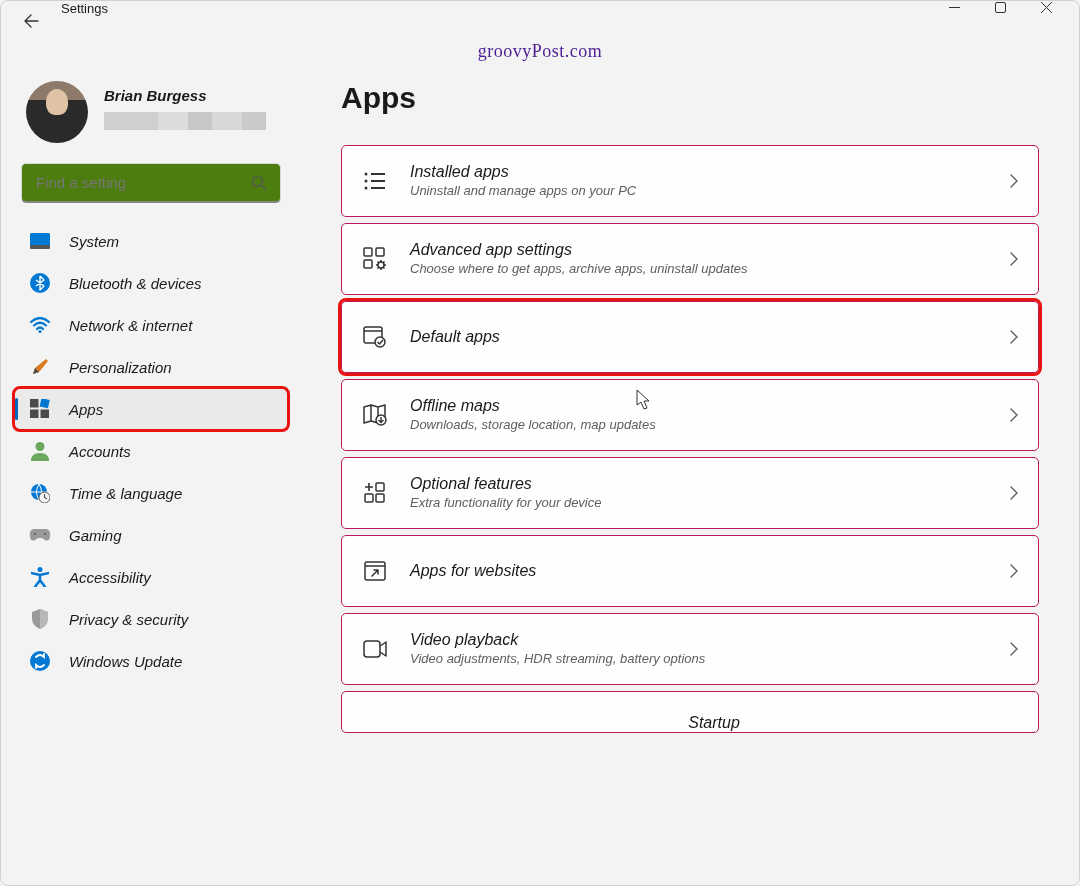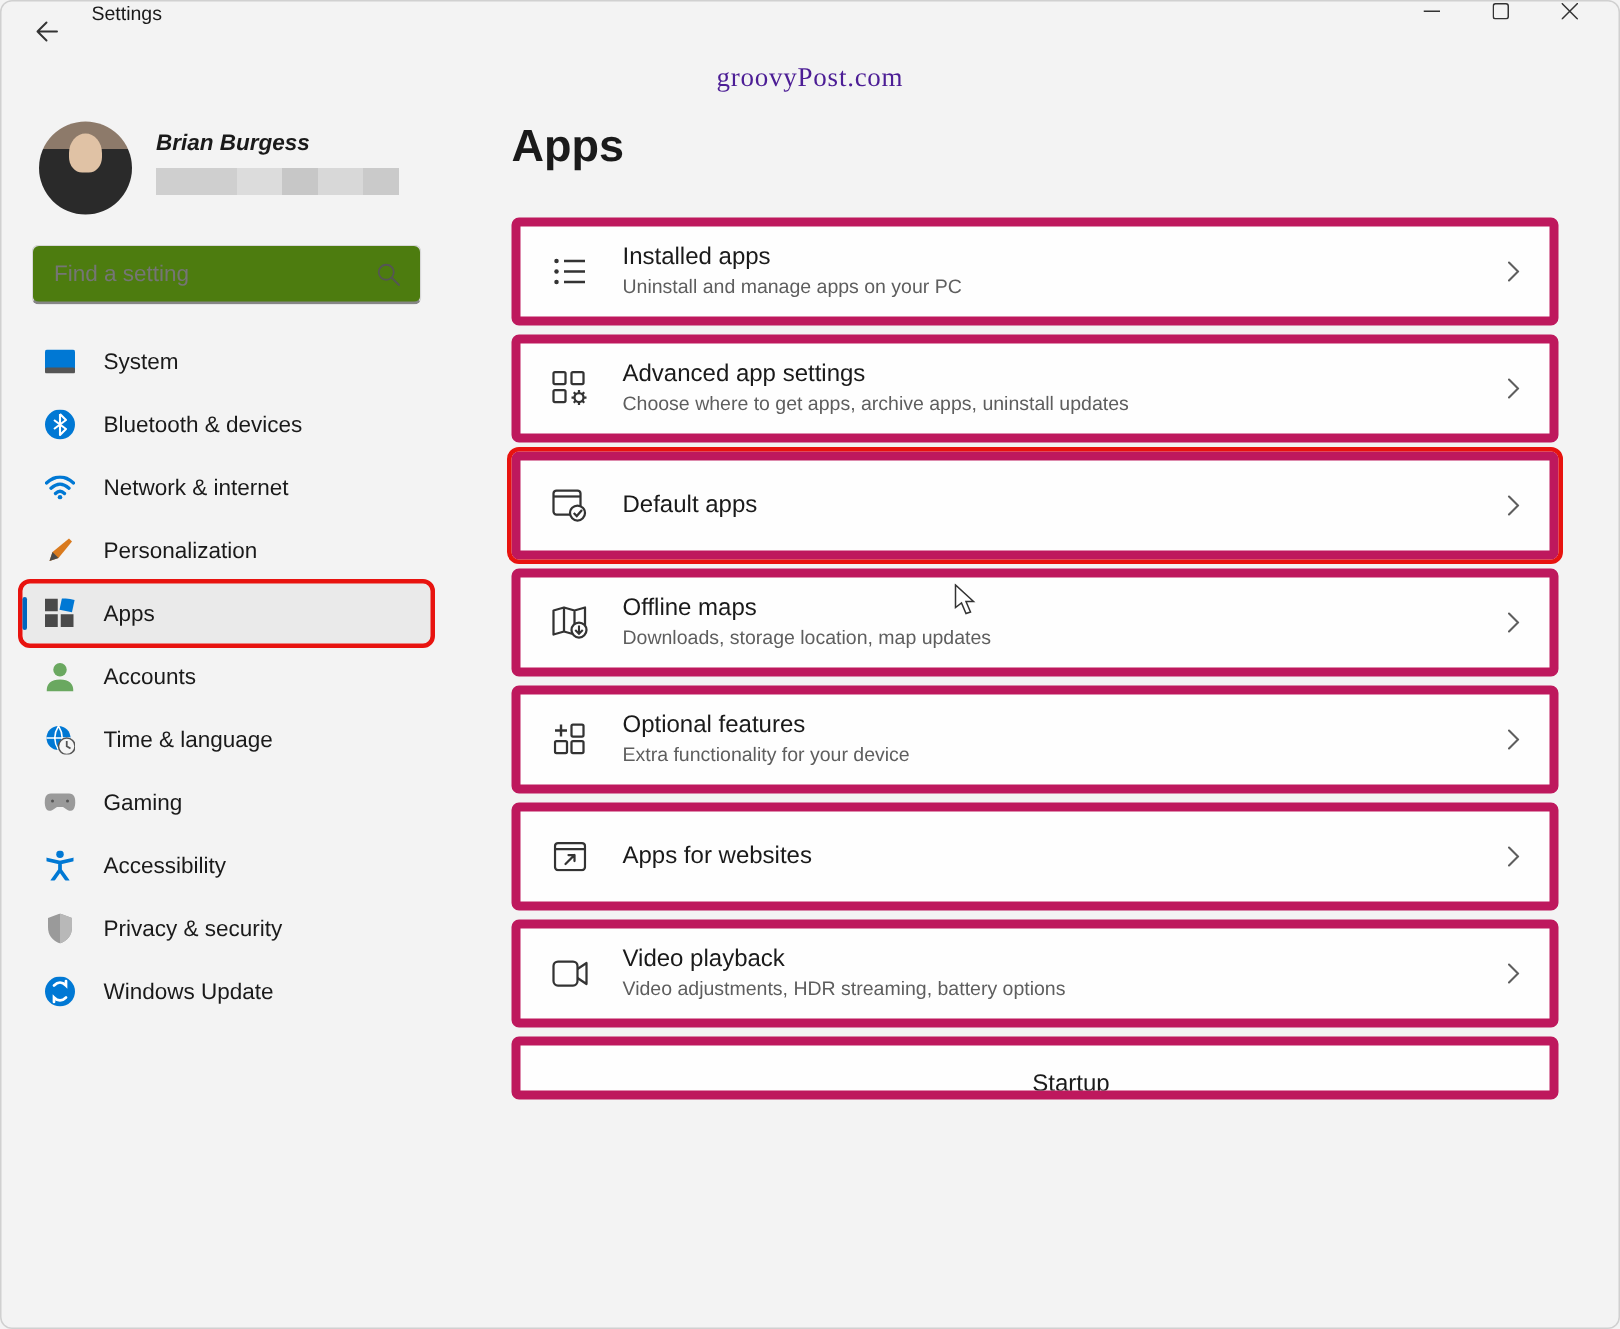--- a/index.html
+++ b/index.html
@@ -28,32 +28,32 @@
 .redact span:nth-child(1){ width:54px; background:#cfcfcf;}
 .redact span:nth-child(2){ width:30px; background:#dcdcdc;}
 .redact span:nth-child(3){ width:24px; background:#c7c7c7;}
 .redact span:nth-child(4){ width:30px; background:#d8d8d8;}
 .redact span:nth-child(5){ width:24px; background:#cacaca;}
 
 .search { margin: 0 10px 18px 10px; position: relative; }
 .search input { width: 100%; height: 40px; border: 1px solid #d8d8d8; border-bottom: 2px solid #868686; border-radius: 5px; padding: 0 40px 0 14px; font-size: 15px; background: #4d7c0f; outline: none; }
 .search-ic { position: absolute; right: 14px; top: 50%; transform: translateY(-50%); color: #555; }
 
-.nav { margin-top: 6px; }
+.nav { margin-top: 6px; font-style: italic; }
 .nav-item { display: flex; align-items: center; height: 40px; padding: 0 14px; margin: 2px 4px; border-radius: 5px; cursor: pointer; font-size: 15px; color: #1a1a1a; gap: 18px; position: relative; }
 .nav-item.active { background: #eaeaea; }
 .nav-item.active::before { content: ''; position: absolute; left: 0; top: 9px; bottom: 9px; width: 3px; background: #0067c0; border-radius: 2px; }
 .nav-item.highlight { outline: 3px solid #e8130f; outline-offset: 0; z-index: 1; }
 .nav-ic { width: 22px; height: 22px; display: flex; align-items: center; justify-content: center; flex-shrink: 0; }
 
 
 .main { flex: 1; padding: 30px 40px 0 40px; overflow-y: auto; }
 .page-title { font-size: 30px; font-weight: 600; color: #1a1a1a; margin-bottom: 30px; }
 
-.card { background: #fefefe; border: 6px solid #be185d; border-radius: 5px; height: 72px; display: flex; align-items: center; padding: 0 20px; margin-bottom: 6px; cursor: pointer; gap: 22px; }
+.card { background: #fefefe; border: 1px solid #be185d; border-radius: 5px; height: 72px; display: flex; align-items: center; padding: 0 20px; margin-bottom: 6px; cursor: pointer; gap: 22px; font-style: italic; }
 .card.highlight { outline: 3px solid #e8130f; outline-offset: 0; position: relative; z-index: 1; }
 .card-ic { width: 26px; height: 26px; display: flex; align-items: center; justify-content: center; color: #333; flex-shrink: 0; }
 .card-text { flex: 1; }
 .card-title { font-size: 16px; color: #1a1a1a; line-height: 1.3; }
 .card-desc { font-size: 13px; color: #5e5e5e; line-height: 1.3; margin-top: 1px; }
 .chev { color: #5e5e5e; }
 .card.partial { height: 42px; overflow: hidden; text-align: center; }
 .card.partial .card-title { margin-top: 22px; }
 
 .cursor { position: absolute; left: 635px; top: 388px; pointer-events: none; z-index: 10; }

